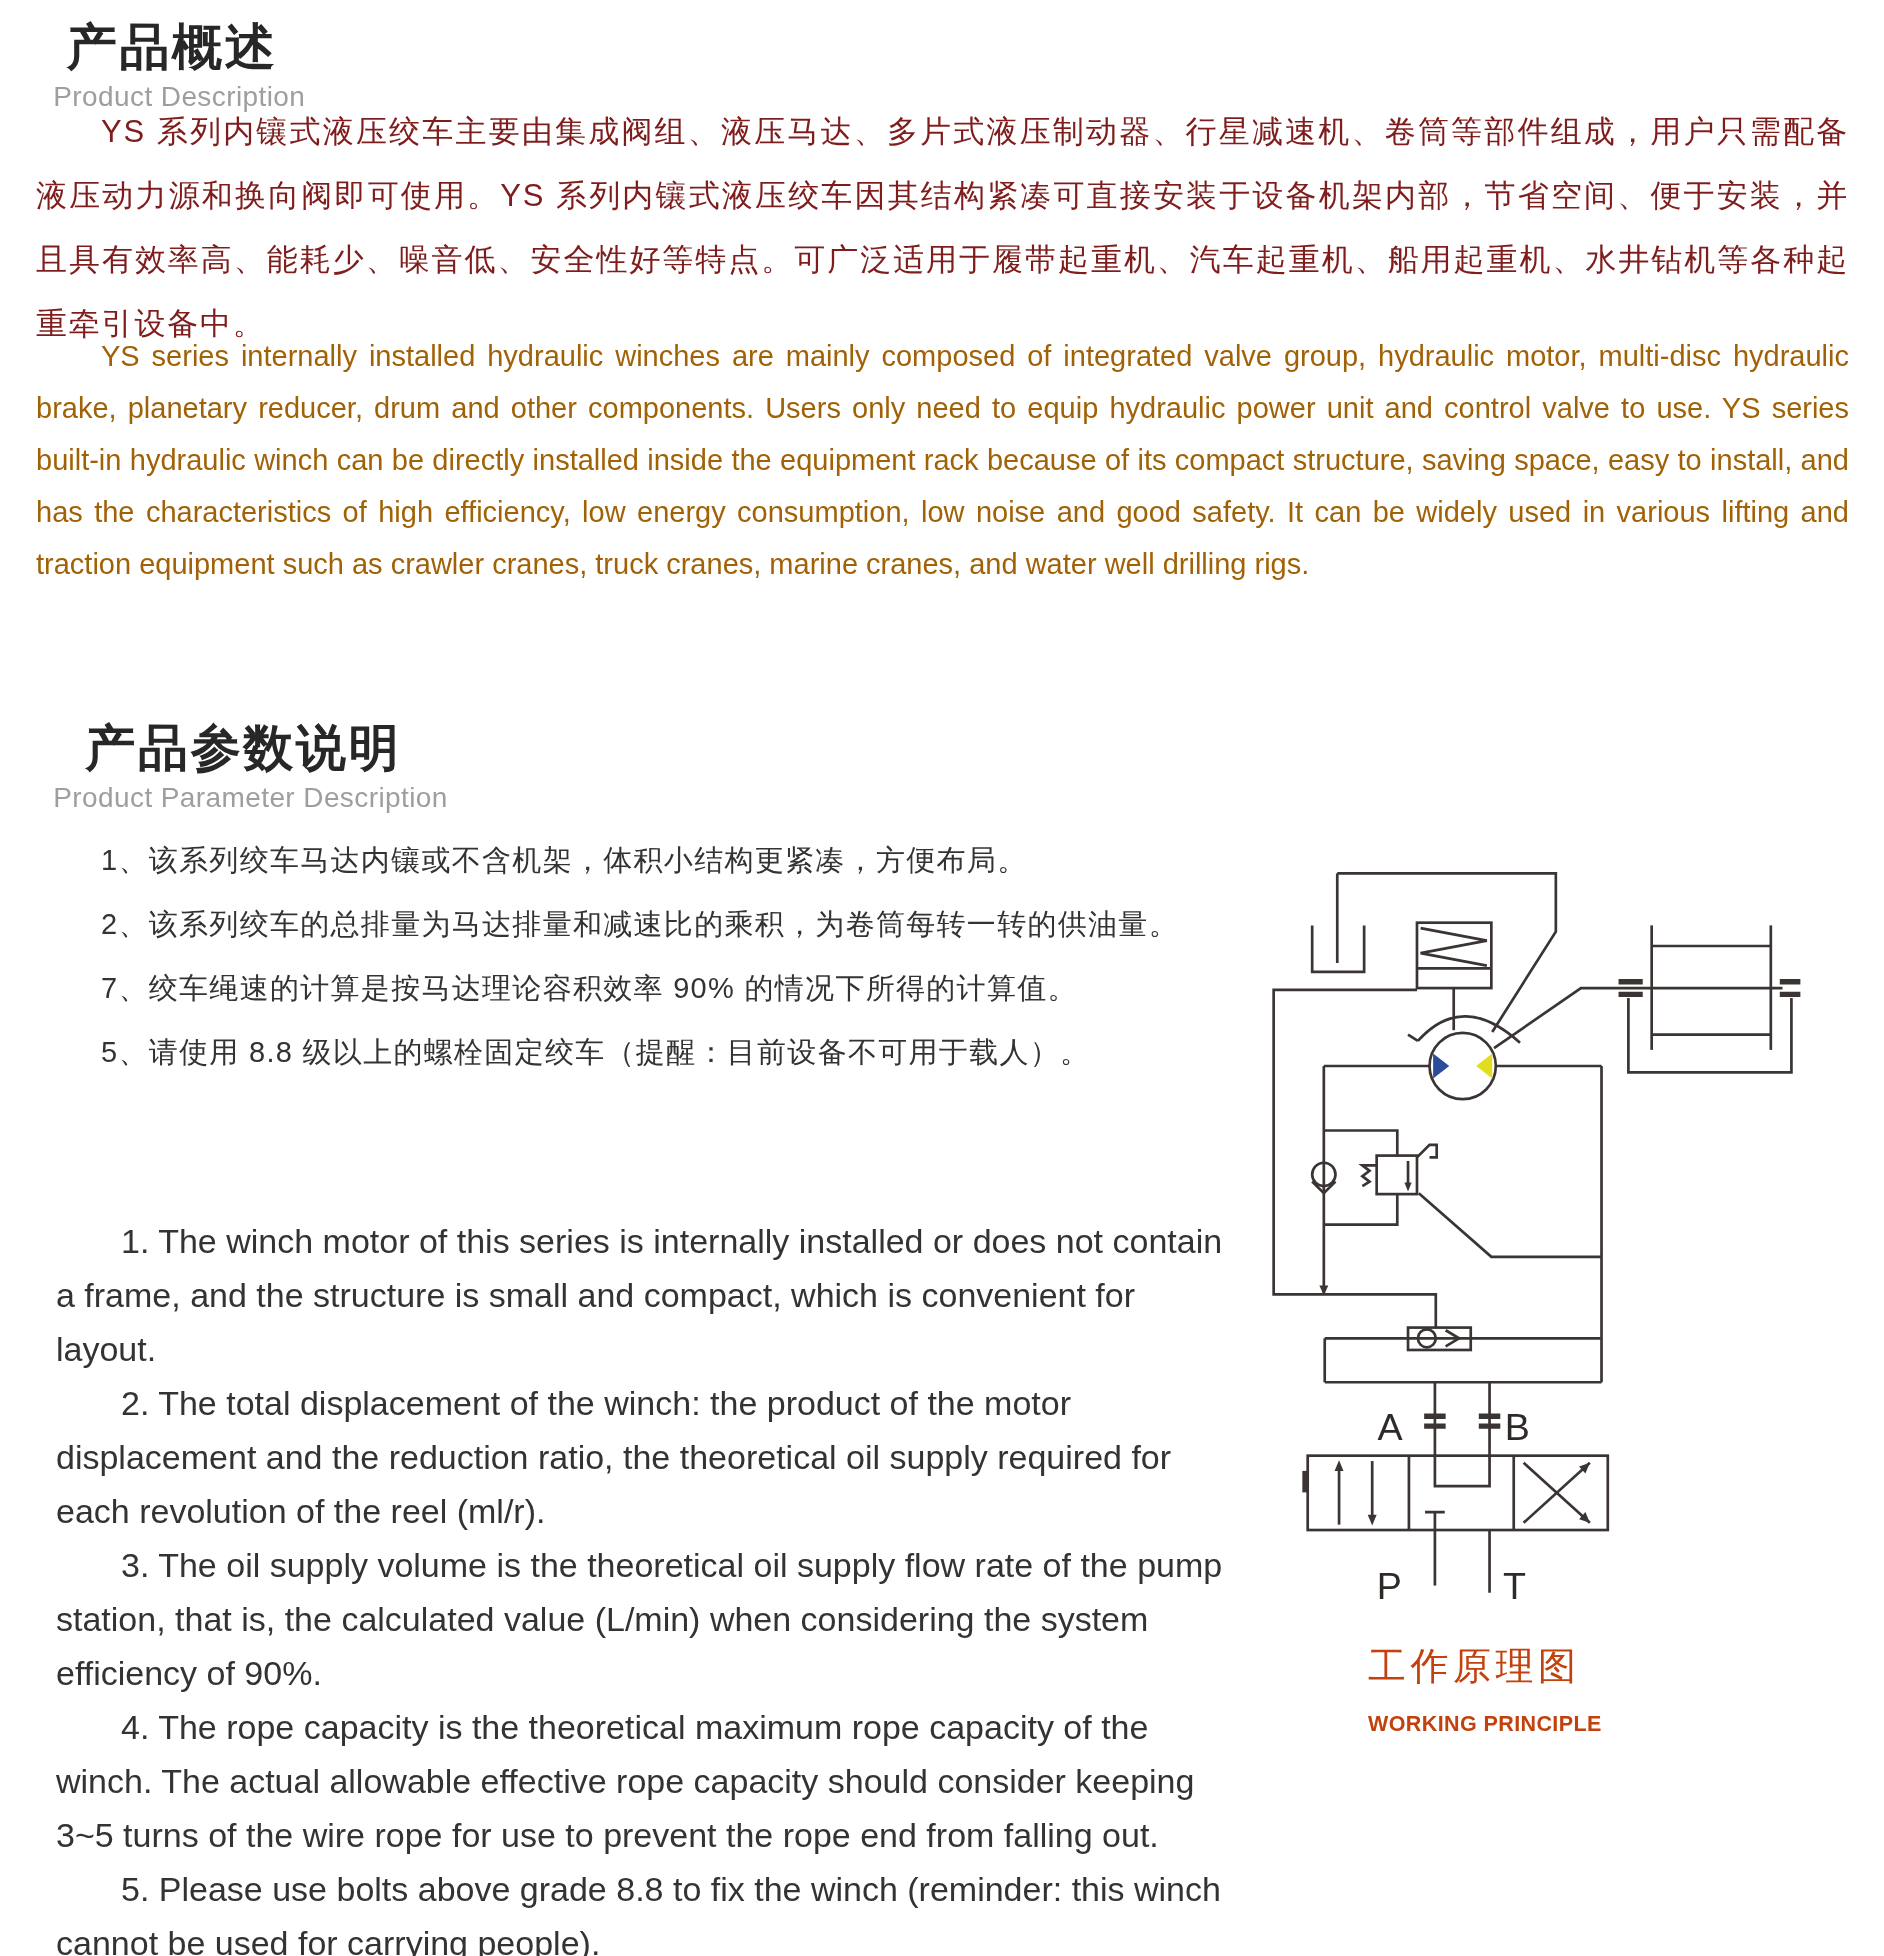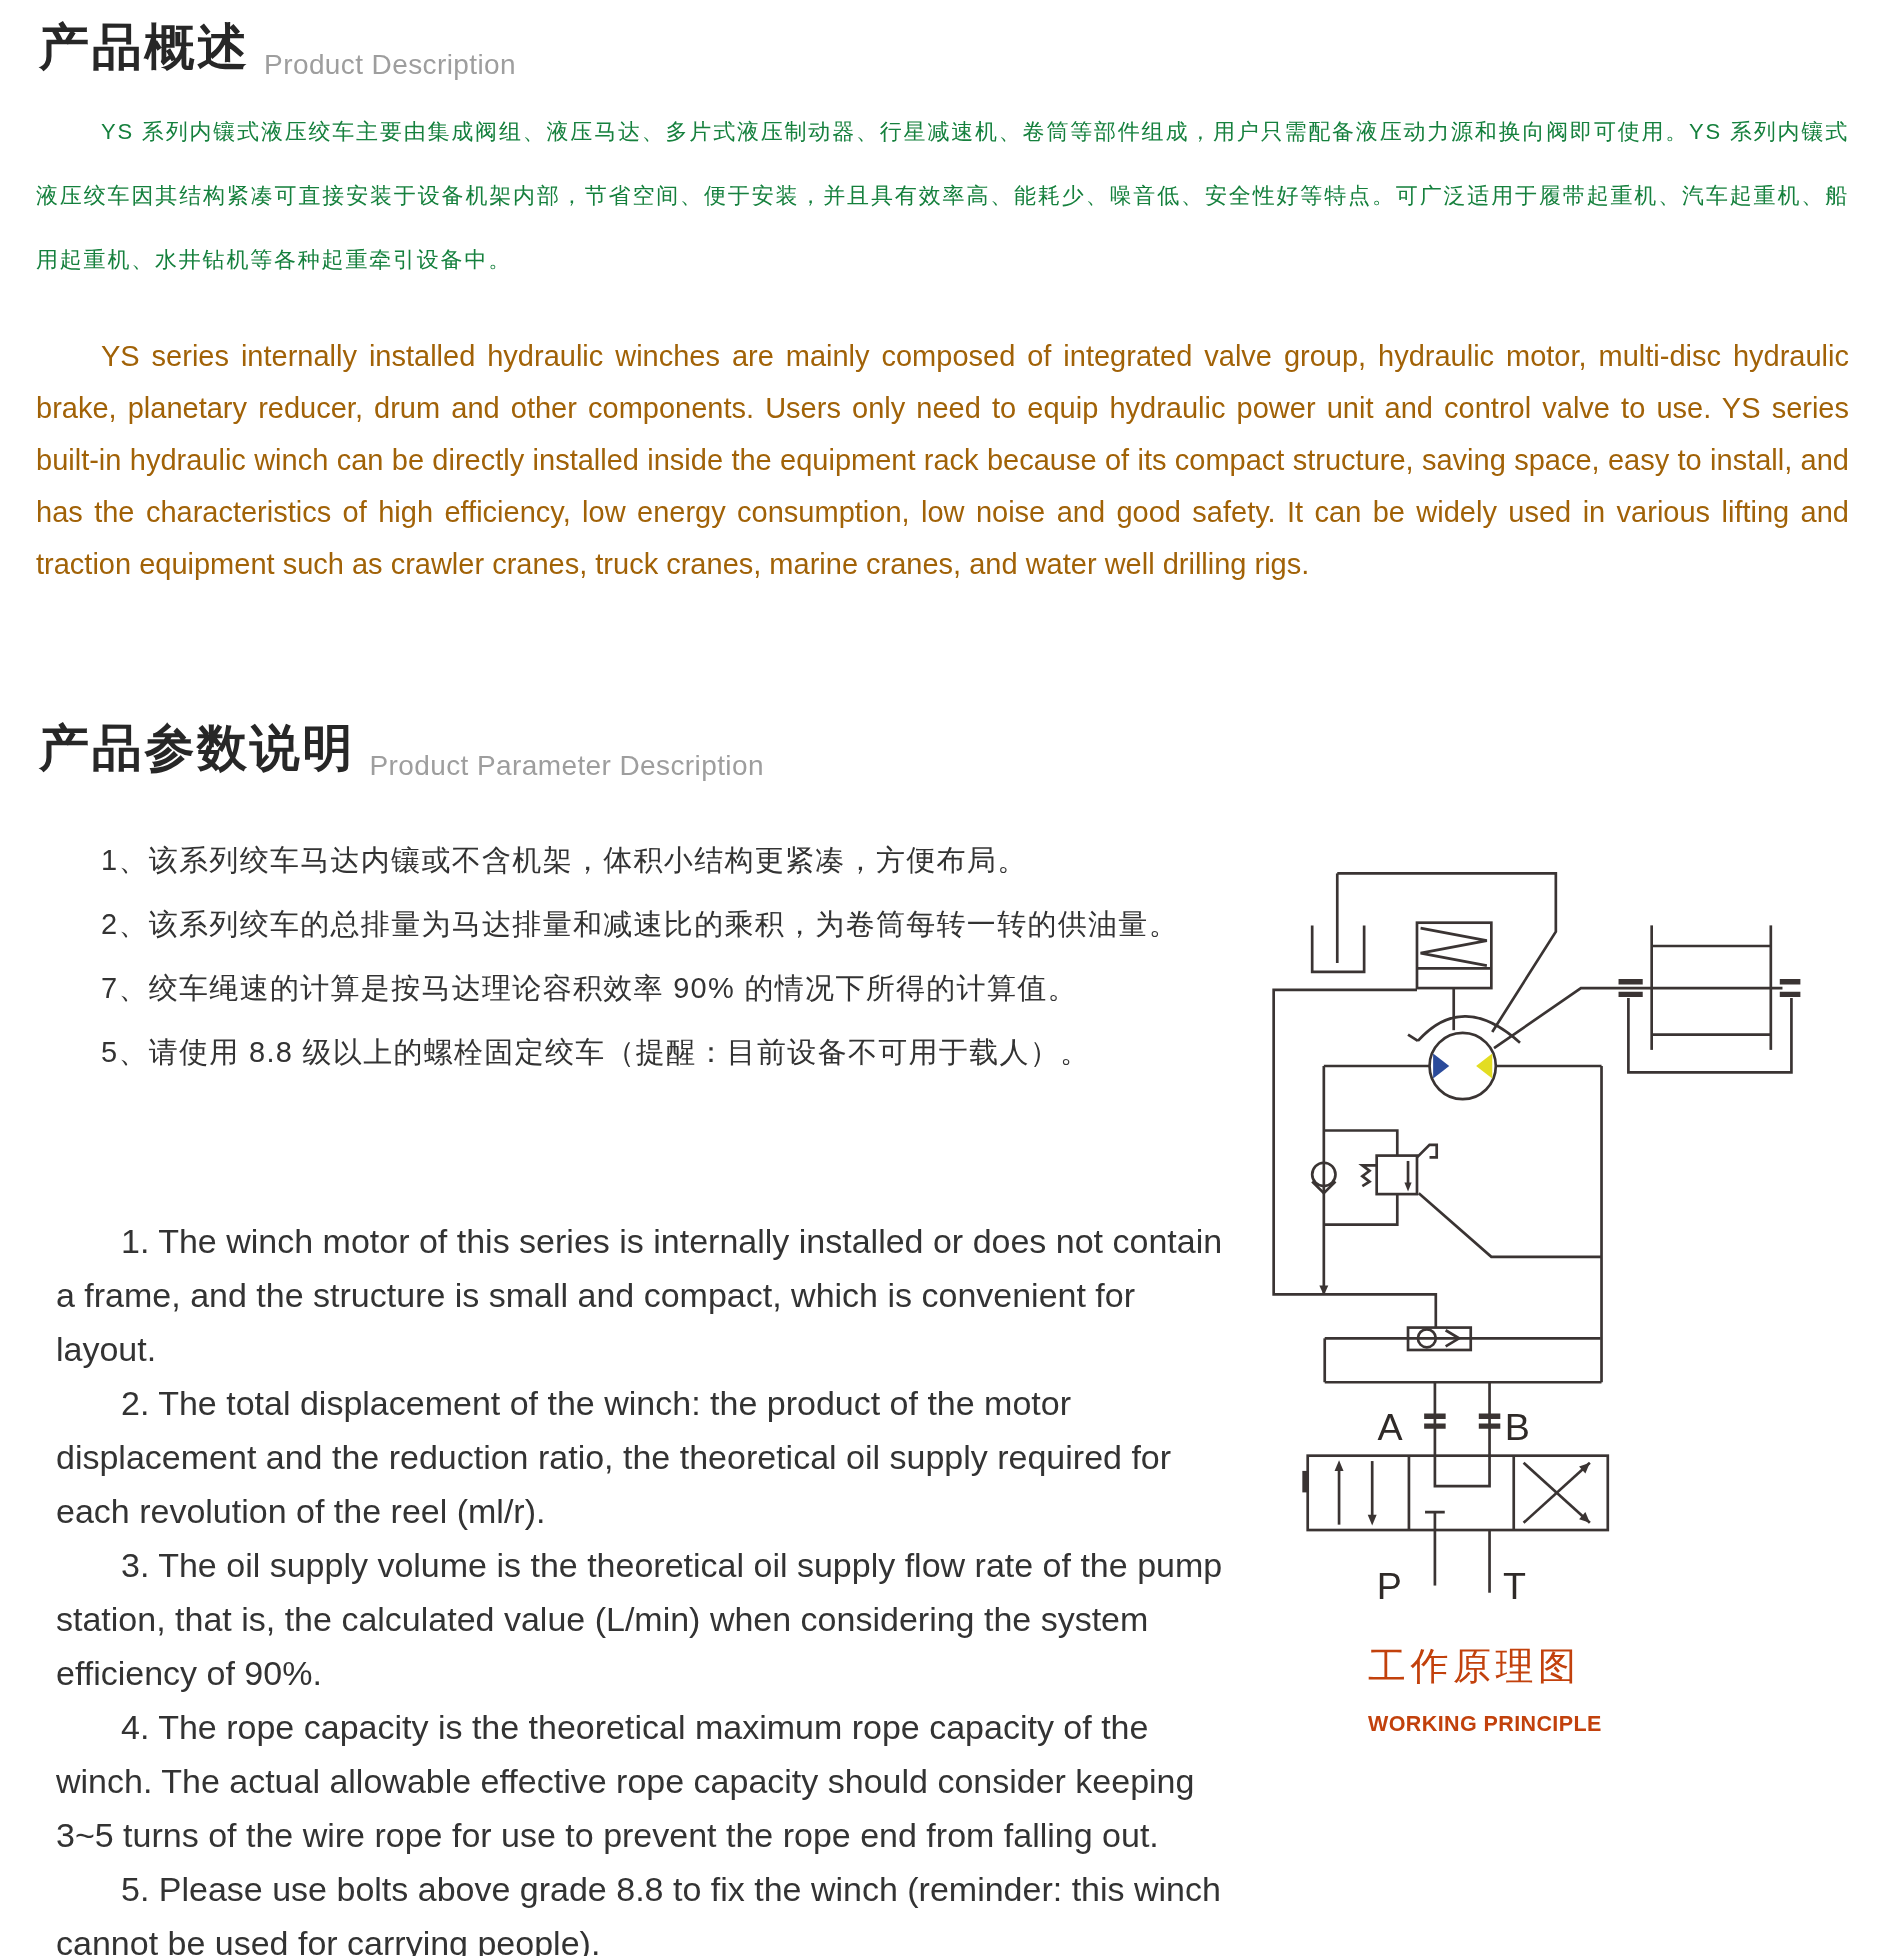--- a/index.html
+++ b/index.html
@@ -3,27 +3,27 @@
 <meta charset="utf-8">
 <style>
   html,body{margin:0;padding:0;background:#ffffff;}
   body{
     width:1884px;height:1957px;position:relative;
     font-family:"Liberation Sans","DejaVu Sans",sans-serif;
     color:#333333;
   }
   .abs{position:absolute;}
   
-  .heading{display:flex;align-items:flex-end;white-space:nowrap;}
+  .heading{display:flex;align-items:center;white-space:nowrap;flex-direction:column;}
   .heading .cn{font-size:50px;font-weight:bold;color:#272727;letter-spacing:2.7px;}
   .heading .en{font-size:28px;color:#9e9e9e;margin-left:14.3px;letter-spacing:0.4px;}
   
   .para-cn{
-    left:36px;width:1813px;font-size:22px;line-height:64px;
-    text-align:justify;text-indent:65px;letter-spacing:1.8px;color:#15803d;
+    left:36px;width:1813px;font-size:31px;line-height:64px;
+    text-align:justify;text-indent:65px;letter-spacing:1.8px;color:#7f1d1d;
   }
   .para-en{
     left:36px;width:1813px;font-size:29px;line-height:52px;
     text-align:justify;text-indent:65px;color:#a16207;
   }
   
   .notes-cn{left:36px;width:1175px;font-size:29px;line-height:64px;letter-spacing:1.3px;}
   .notes-cn .note{text-align:justify;text-indent:65px;}
   .notes-en{left:36px;width:1173px;font-size:34px;line-height:54px;margin-left:20px;}
   .notes-en .note{text-align:left;text-indent:65px;}

